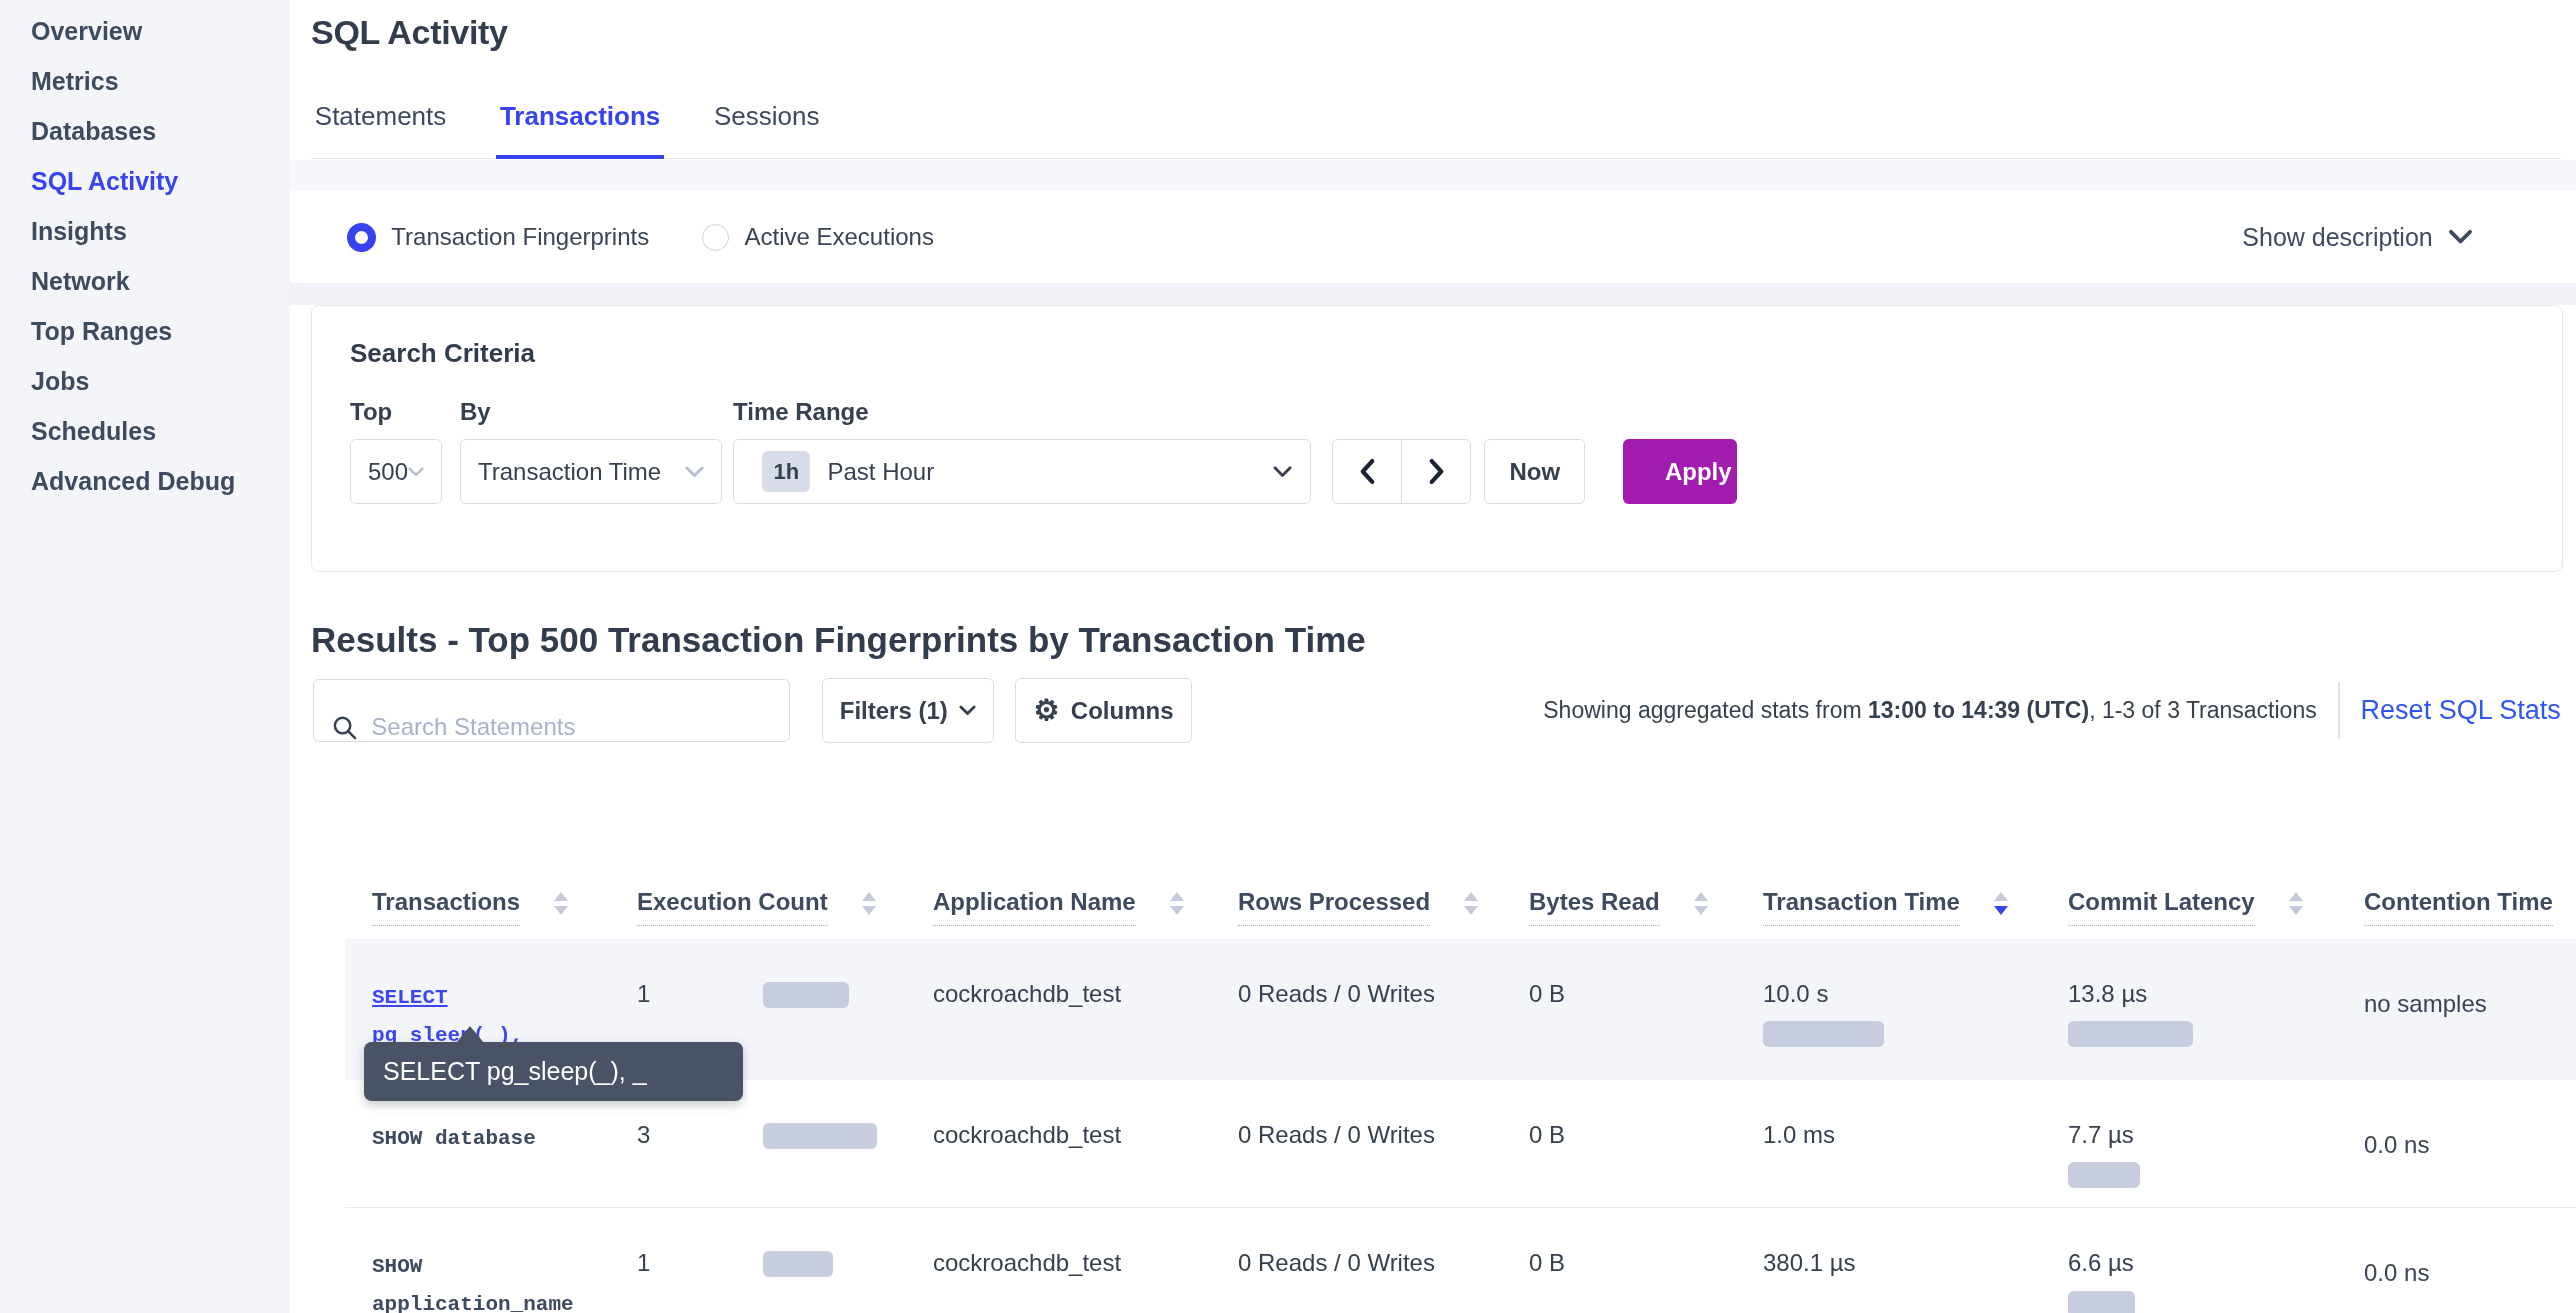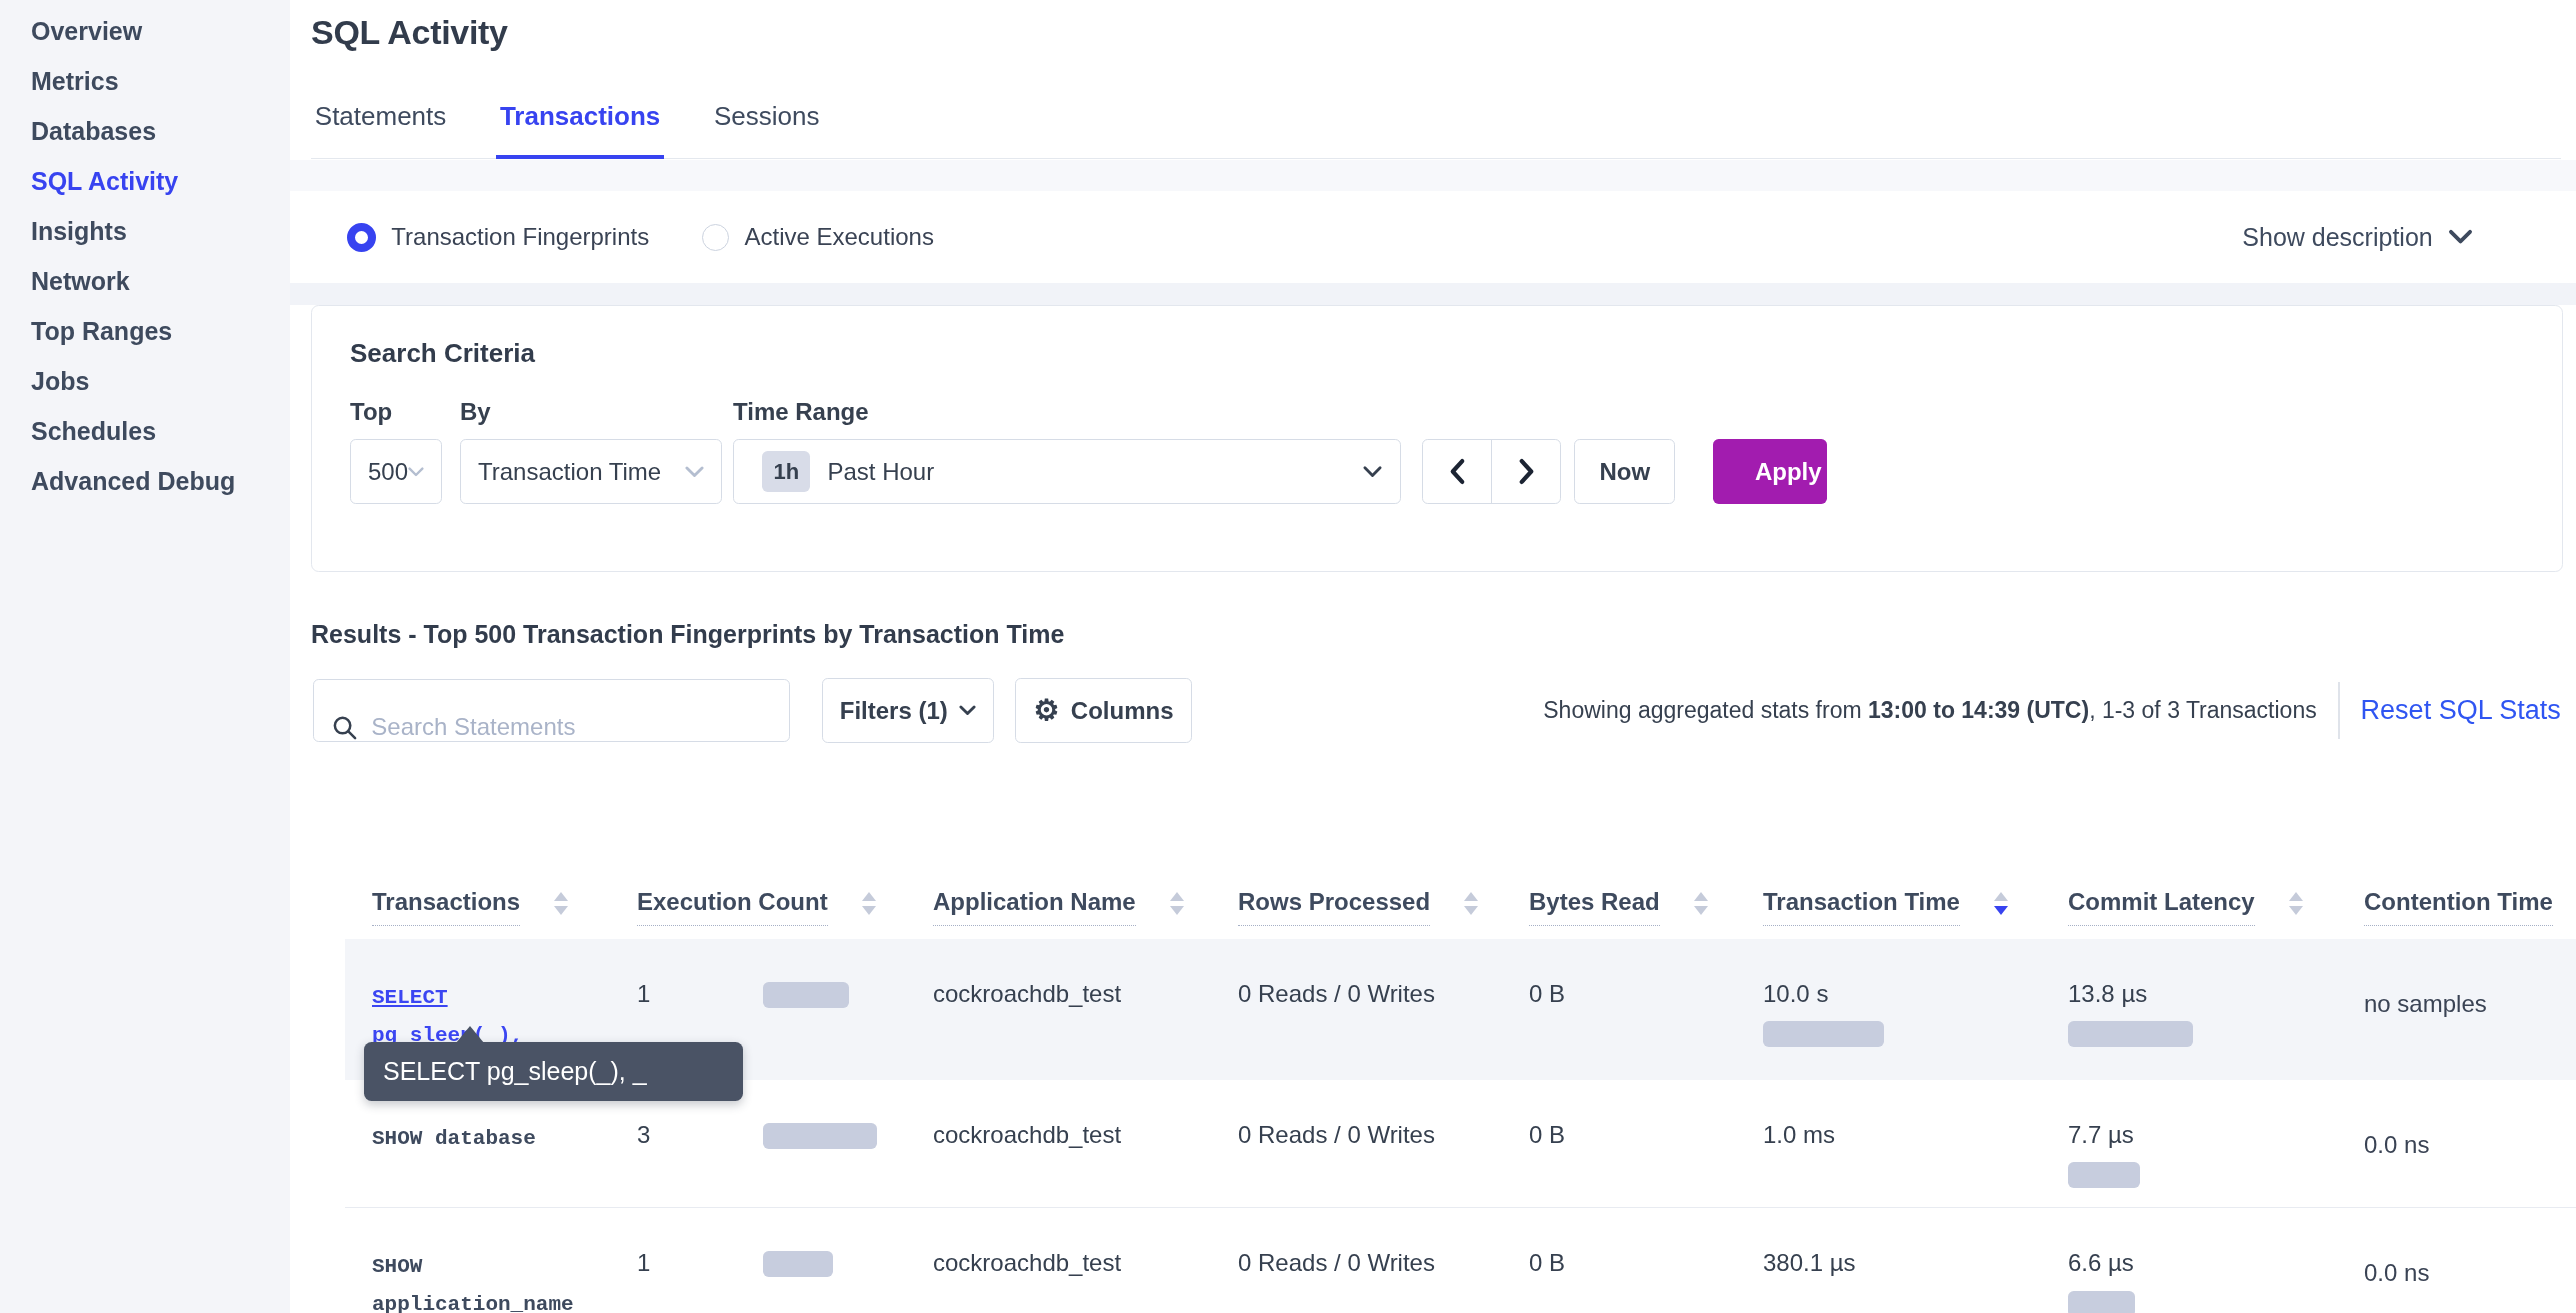--- a/index.html
+++ b/index.html
@@ -40,32 +40,32 @@
   
   .criteria-card { position:absolute; left:21px; top:305px; width:2252px; height:267px; background:#fff; border:1.9px solid #e3e7ee; border-radius:7.6px; padding:32px 38px; }
   .criteria-title { font-size:26px; font-weight:700; color:#323c4c; }
   .criteria-row { display:flex; margin-top:29px; align-items:flex-end; }
   .field { display:flex; flex-direction:column; }
   .field-label { font-size:24px; font-weight:700; color:#36404f; margin-bottom:13.3px; }
   .selectbox { height:65px; border:1.9px solid #d6dce6; border-radius:5.7px; background:#fff; display:flex; align-items:center; padding:0 17px; font-size:24px; color:#36404f; cursor:pointer; }
   .selectbox .chev { margin-left:auto; }
   .sel-top { width:92px; }
   .sel-by { width:262px; }
-  .sel-time { width:668px;padding-left:28px; }
+  .sel-time { width:578px;padding-left:28px; }
   .ml19 { margin-left:18px; } .ml16 { margin-left:11px; } .ml22 { margin-left:21px; } .ml14 { margin-left:13.3px; } .ml40 { margin-left:38px; }
   .badge-1h { background:#d8dce8; border-radius:5.7px; font-size:22px; font-weight:700; color:#36404f; padding:7.6px 11.4px; margin-right:17px; }
   .pager { width:139px; height:65px; border:1.9px solid #d6dce6; border-radius:5.7px; display:flex; background:#fff; }
   .pager-half { flex:1; display:flex; align-items:center; justify-content:center; cursor:pointer; }
   .pager-half:first-child { border-right:1.9px solid #d6dce6; }
   .btn { height:65px; border:1.9px solid #d6dce6; border-radius:5.7px; background:#fff; font-size:24px; font-weight:600; color:#36404f; display:flex; align-items:center; justify-content:center; cursor:pointer; font-family:"Liberation Sans",sans-serif; }
   .btn-now { width:101px; }
   .btn-apply { width:114px; background:#a21caf; border:none; color:#fff; font-weight:700;padding-left:36px; }
 
   
-  .results-heading { position:absolute; left:21px; top:620px; font-size:25px; font-weight:700; color:#323c4c;text-align:right; }
+  .results-heading { position:absolute; left:21px; top:620px; font-size:35px; font-weight:700; color:#323c4c;text-align:right; }
   .controls-row { position:absolute; left:23px; right:15.3px; top:679px; height:63px; display:flex; align-items:center; }
   .search-box { width:477px; height:63px; border:1.9px solid #d6dce6; border-radius:5.7px; background:#fff; display:flex; align-items:flex-end; padding:0 17px; }
   .search-box input { border:none; outline:none; font-size:24px; color:#36404f; margin-left:13.3px; width:381px; font-family:"Liberation Sans",sans-serif; }
   .search-box input::placeholder { color:#a9b3c8; }
   .btn-filters { width:172px; margin-left:32px; gap:11.4px; }
   .btn-columns { width:177px; margin-left:21px; gap:11.4px; }
   .gear { font-size:29px; line-height:1; color:#36404f; }
   .stats-area { margin-left:auto; display:flex; align-items:center; }
   .stats-text { font-size:23px; color:#36404f; white-space:nowrap; }
   .stats-text b { font-weight:700; }

